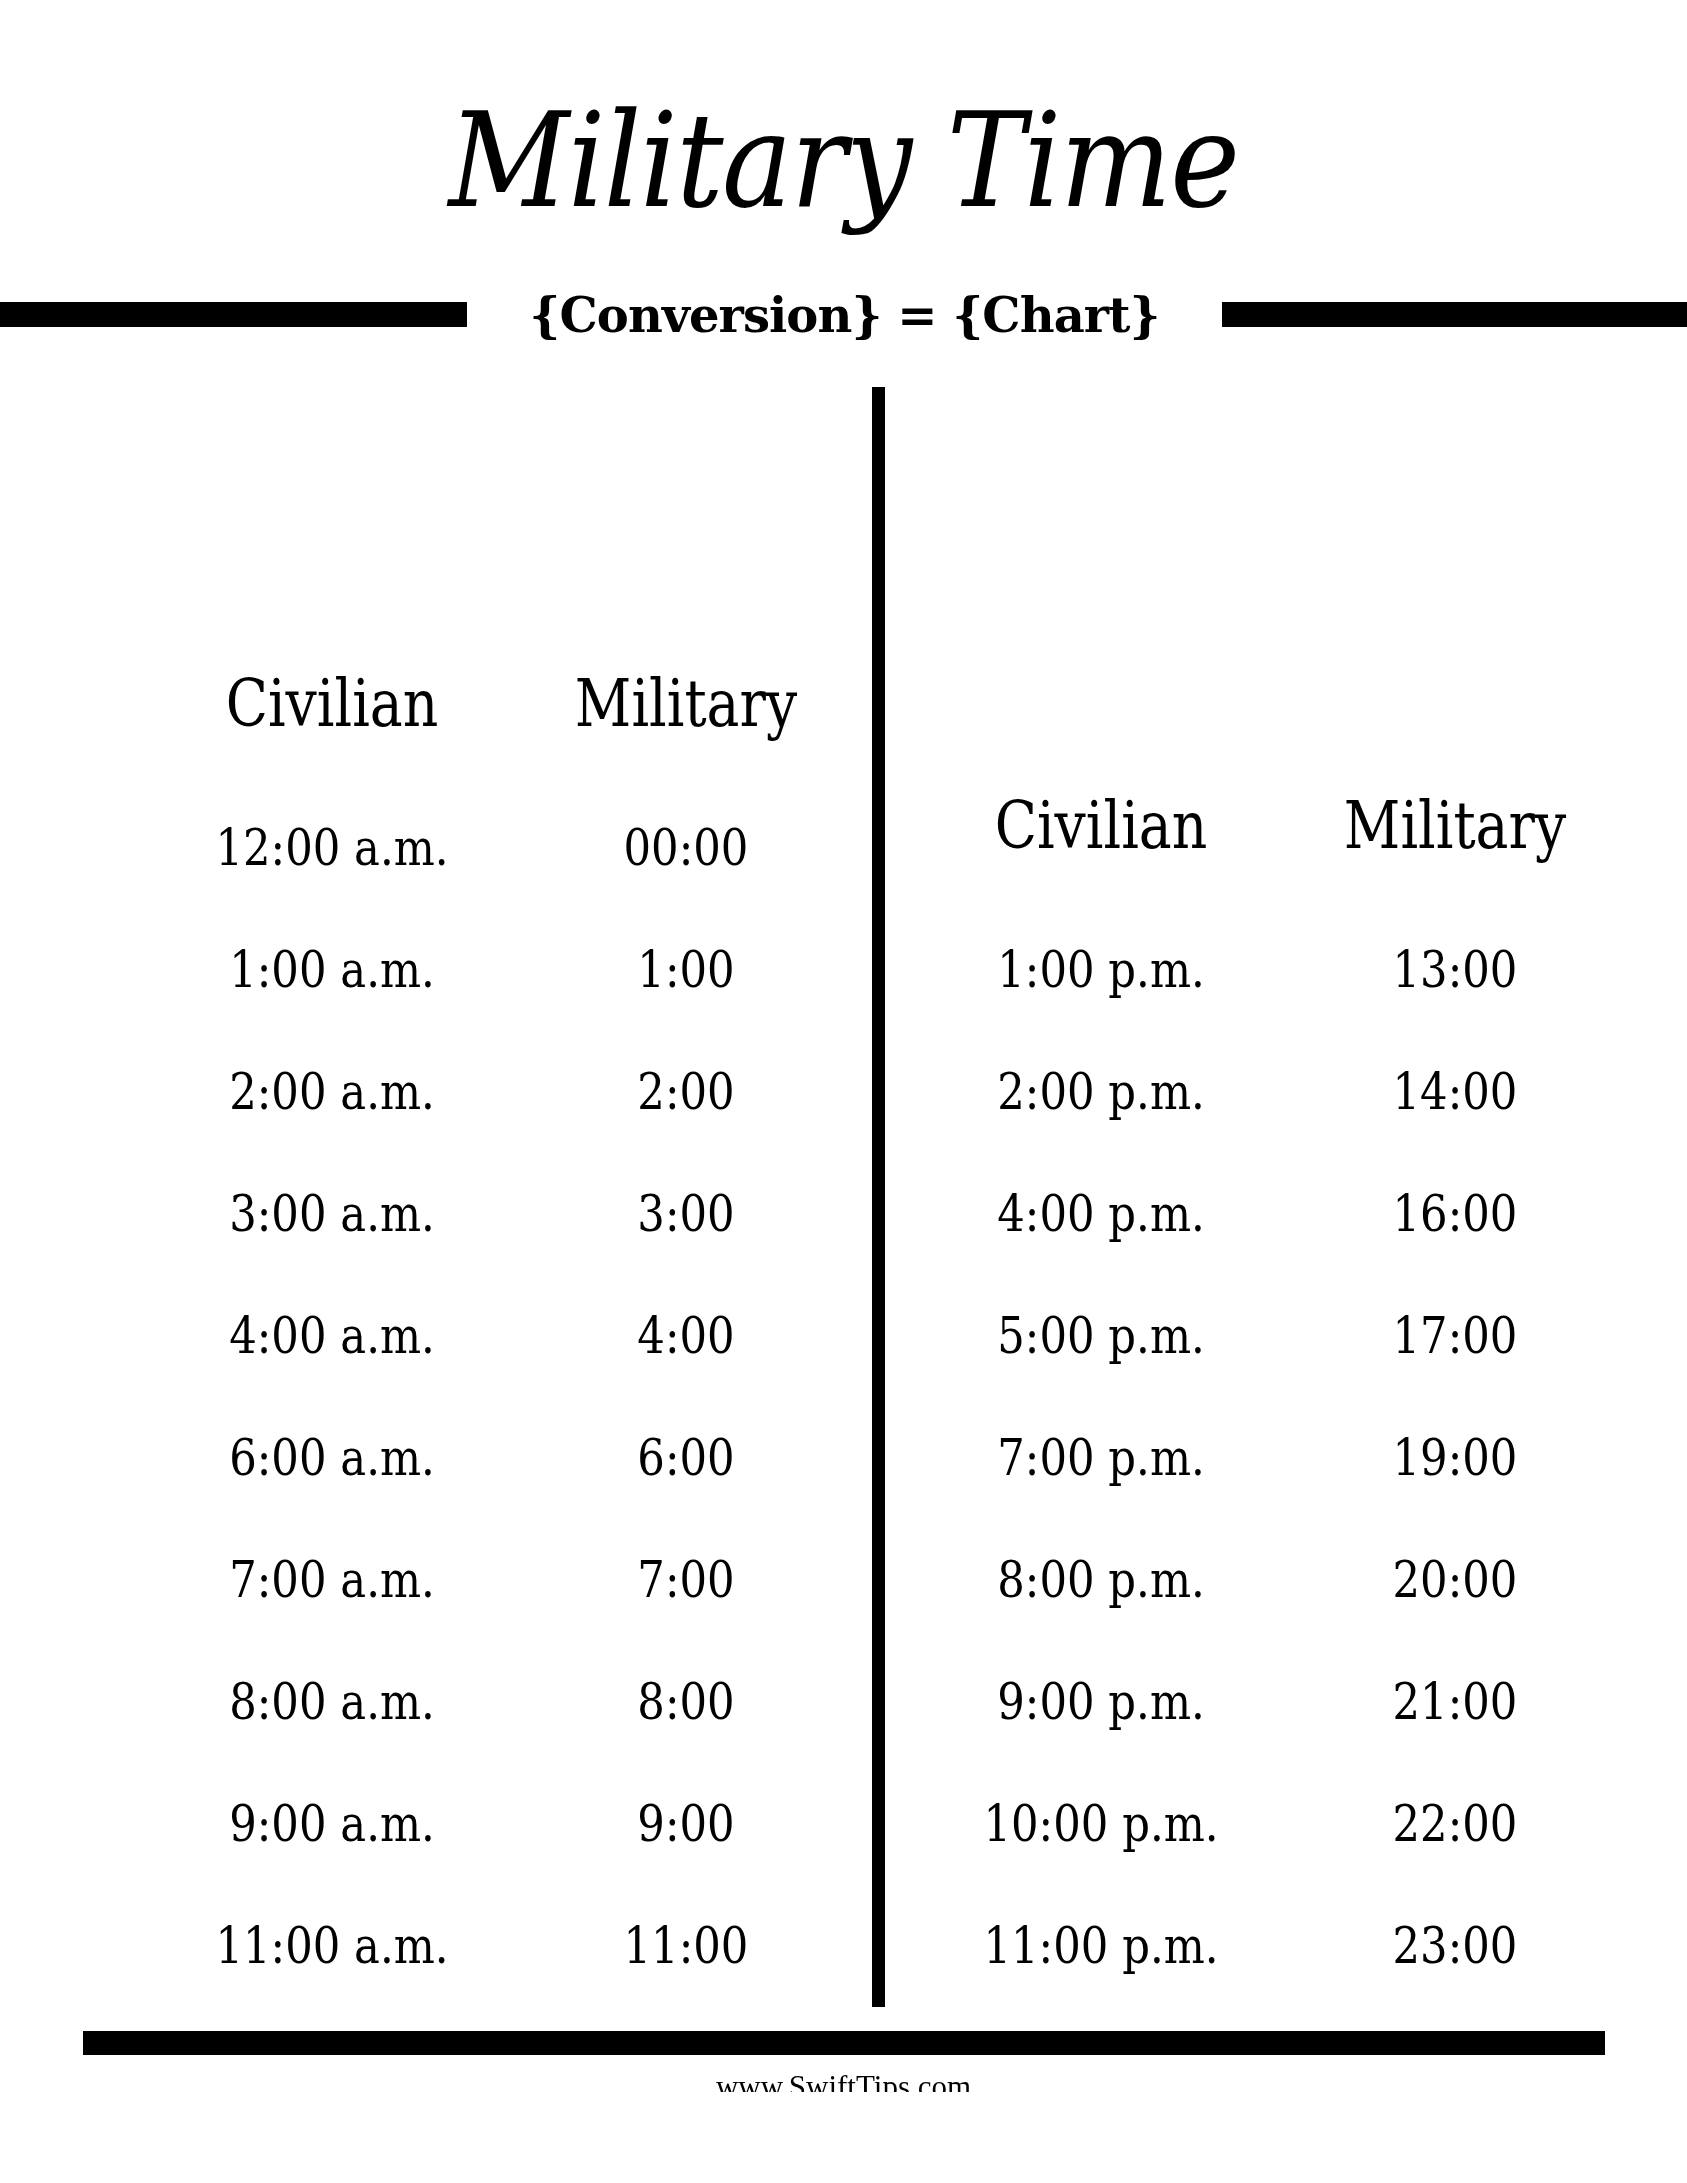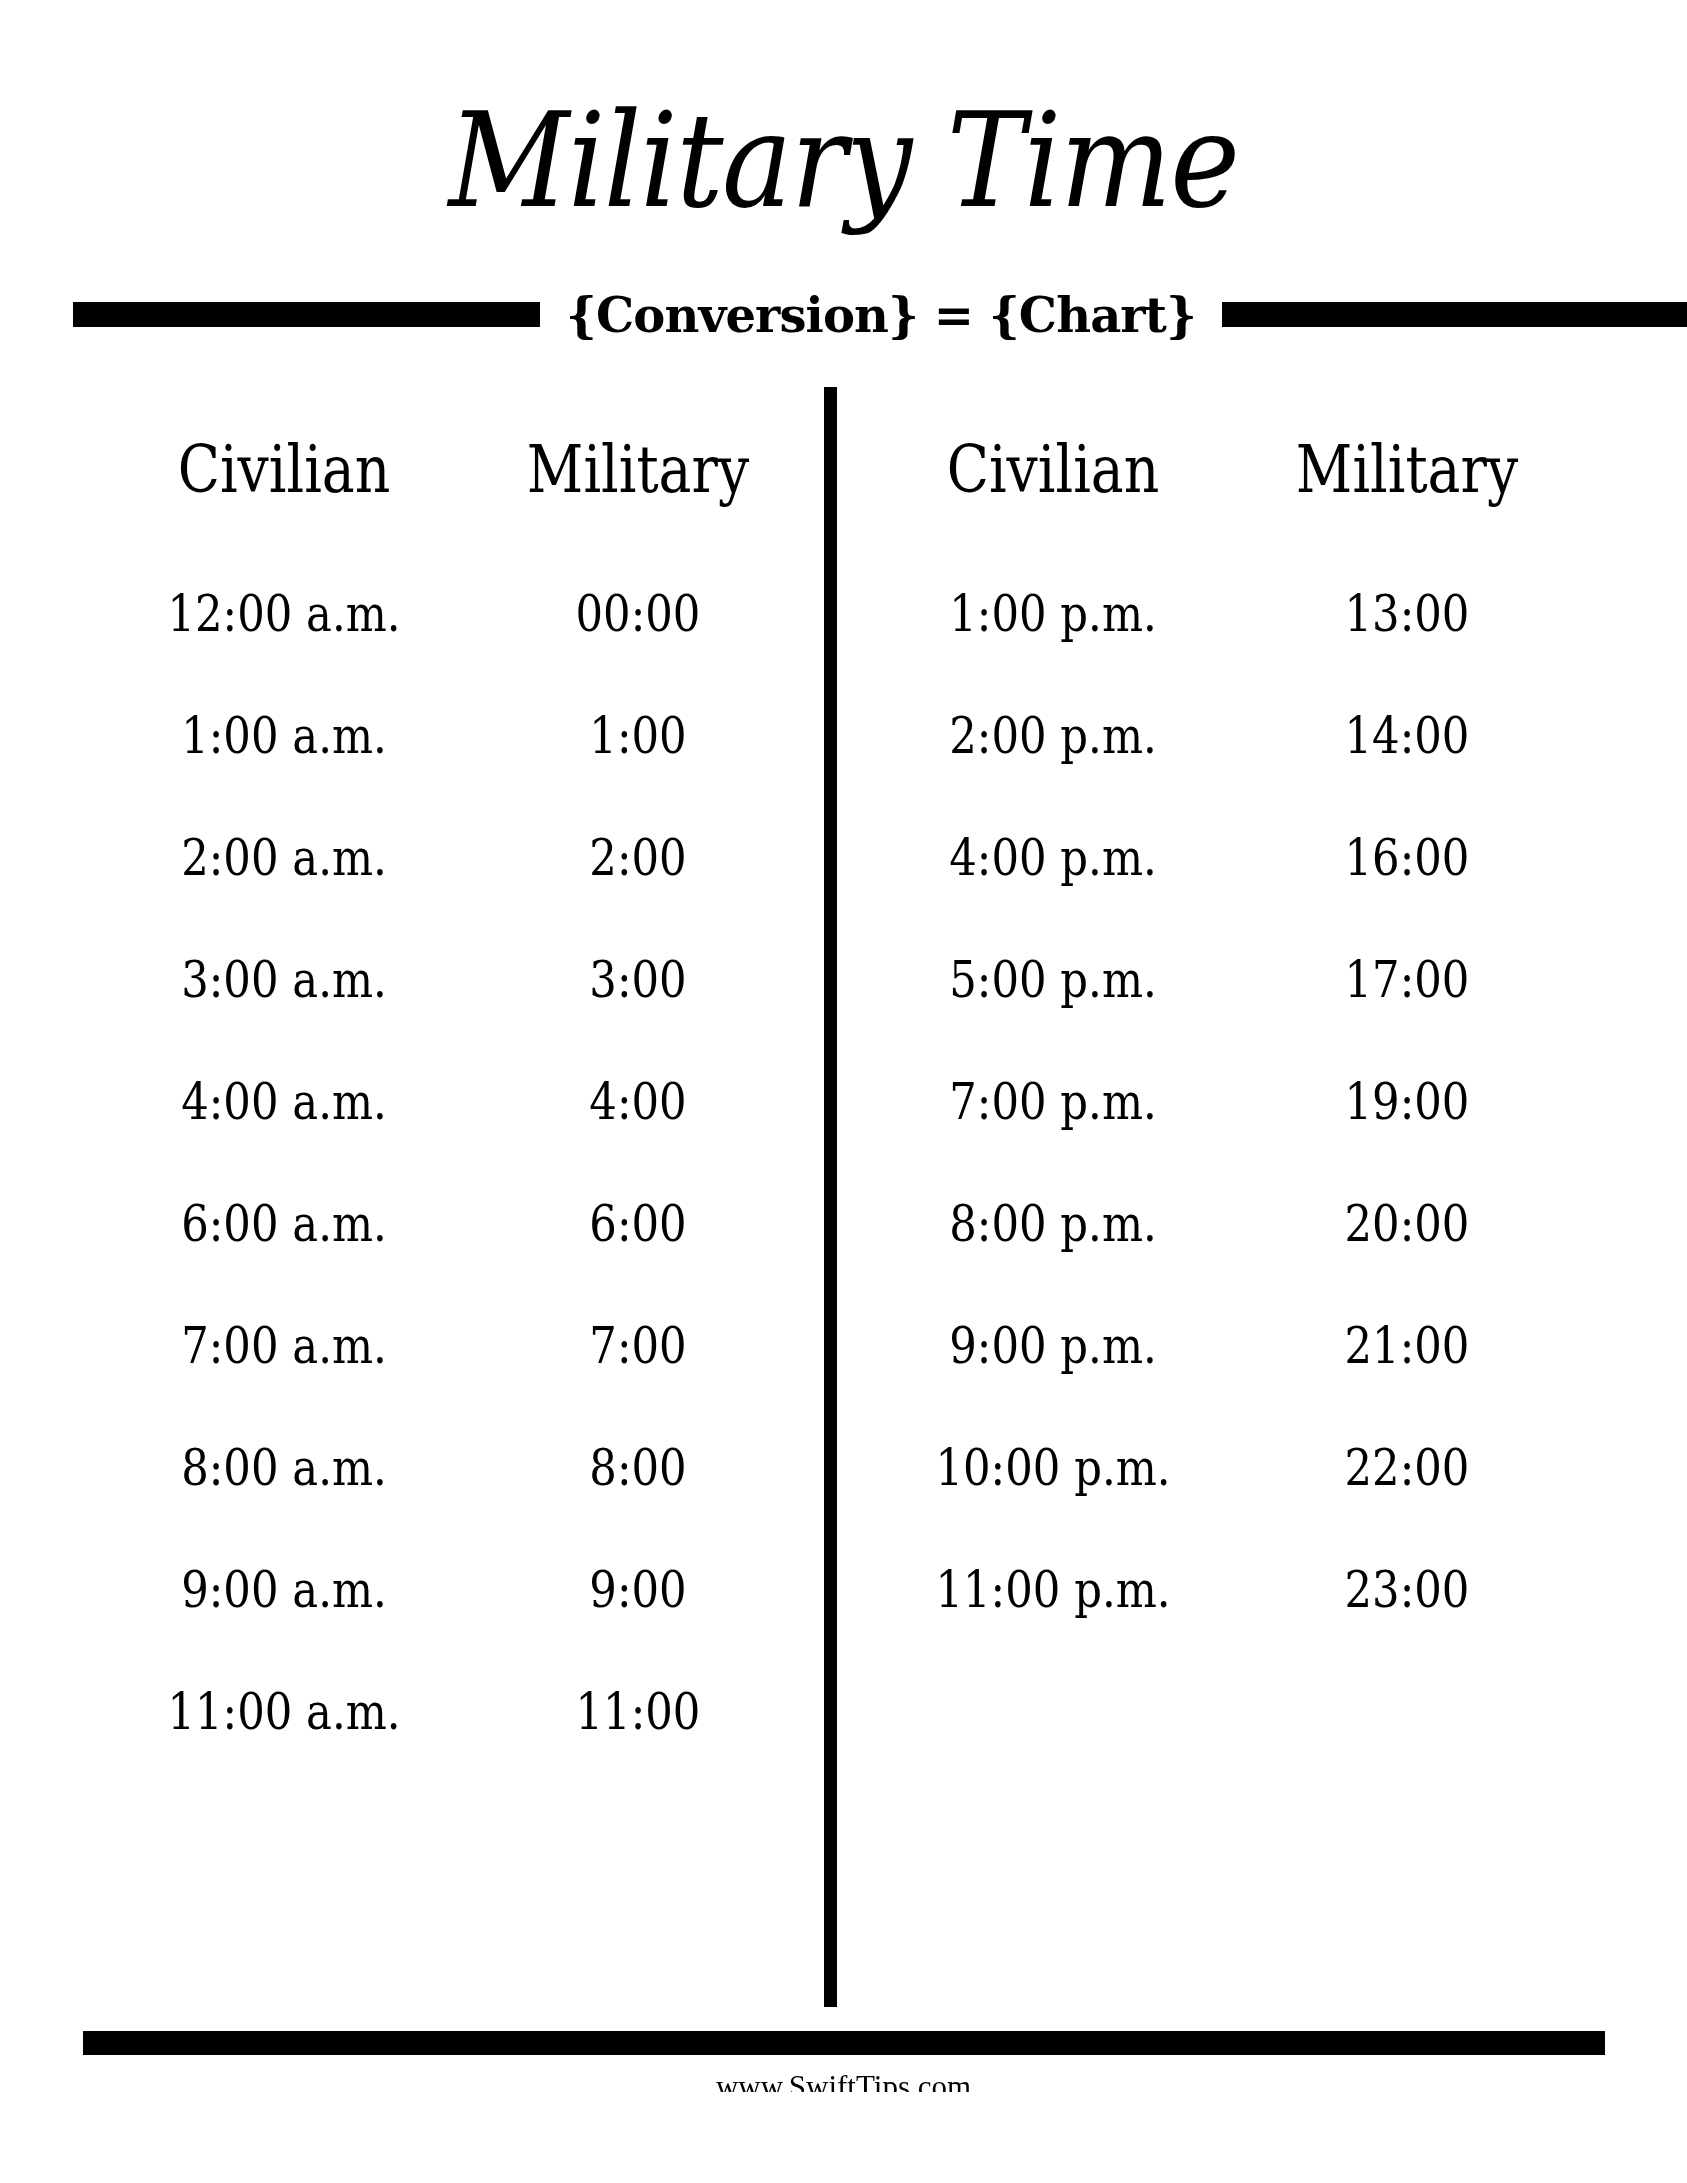--- a/index.html
+++ b/index.html
@@ -27,41 +27,42 @@
     letter-spacing: -1.7px;
     transform: scaleX(0.90);
     white-space: nowrap;
   }
   
   .subtitle-row {
     margin-top: 22px;
     height: 74px;
     display: flex;
     align-items: center;
-    justify-content: flex-end;
+    justify-content: space-between;
     gap: 26px;
   }
   .hbar {
     height: 25px;
     background: #000000;
     flex: 0 0 auto;
   }
   .hbar-left  { width: 467px; }
   .hbar-right { width: 465px; }
   .subtitle {
     font-size: 48px;
     font-weight: 700;
     white-space: nowrap;
     letter-spacing: -0.9px;
   }
   
   .main {
     margin-top: 35px;
     display: flex;
-    align-items: flex-start;
+    align-items: flex-end;
+    padding-left: 48px;
   }
   .half {
     box-sizing: border-box;
     flex: 0 0 auto;
   }
   .half-left  { width: 824px; padding-left: 107px; }
   .half-right { width: 851px; padding-left: 39px;  }
   .vdivider {
     flex: 0 0 auto;
     width: 13px;

